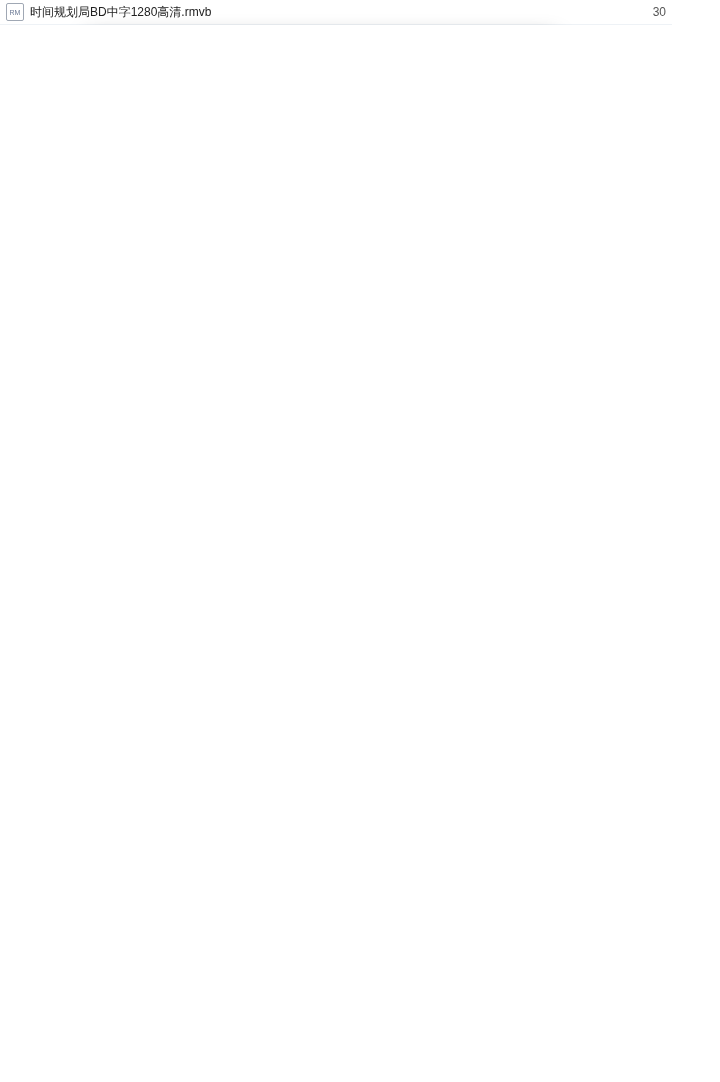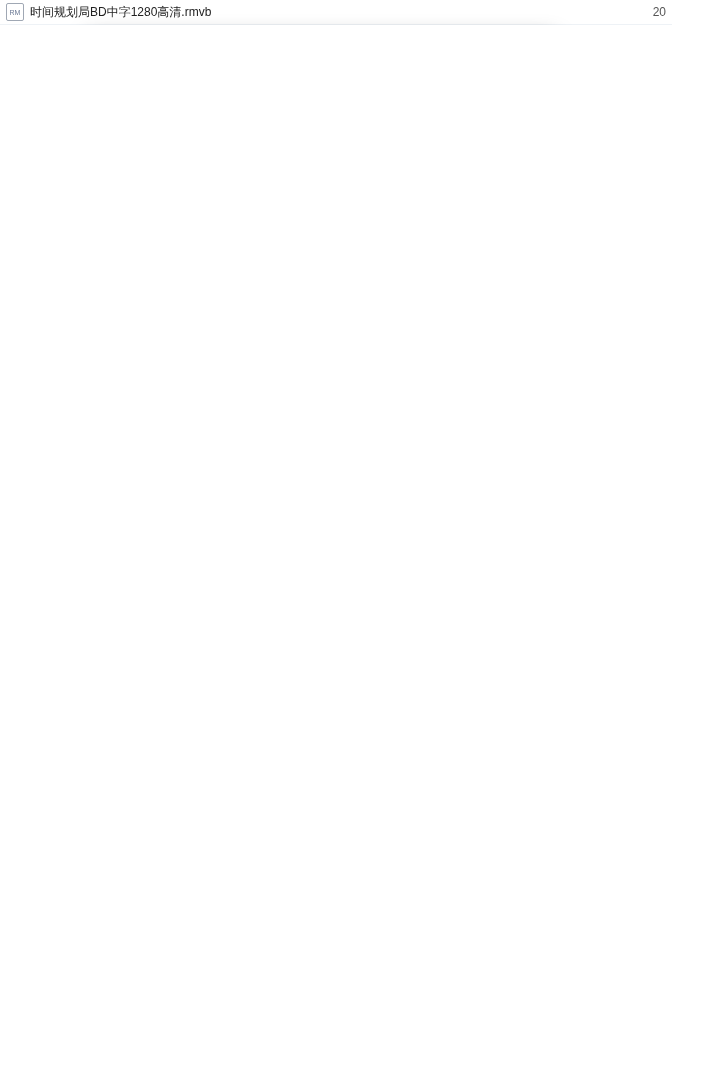--- a/index.html
+++ b/index.html
@@ -223,21 +223,21 @@
   .file-listing .ft { width:140px;}
   .file-listing .fs { width:80px; text-align:right;}
   svg.arrow { position:absolute; pointer-events:none; }
 </style>
 </head>
 <body>
 
 <div class="file-row" style="border-bottom:1px solid #eef2f6; width:660px;">
   <span class="file-icon">RM</span>
   <span style="flex:1">时间规划局BD中字1280高清.rmvb</span>
-  <span style="margin-left:auto;color:#555">20</span>
+  <span style="margin-left:auto;color:#555">30</span>
 </div>
 
 <div class="win-dialog" style="left:85px; top:30px; width:470px;">
   <div class="titlebar">
     <div class="titlebar-icon"></div>
     <div class="titlebar-title">剩余 2 分钟 15 秒</div>
     <div class="sysbtns">
       <div class="sysbtn">—</div>
       <div class="sysbtn">☐</div>
       <div class="sysbtn close">✕</div>

